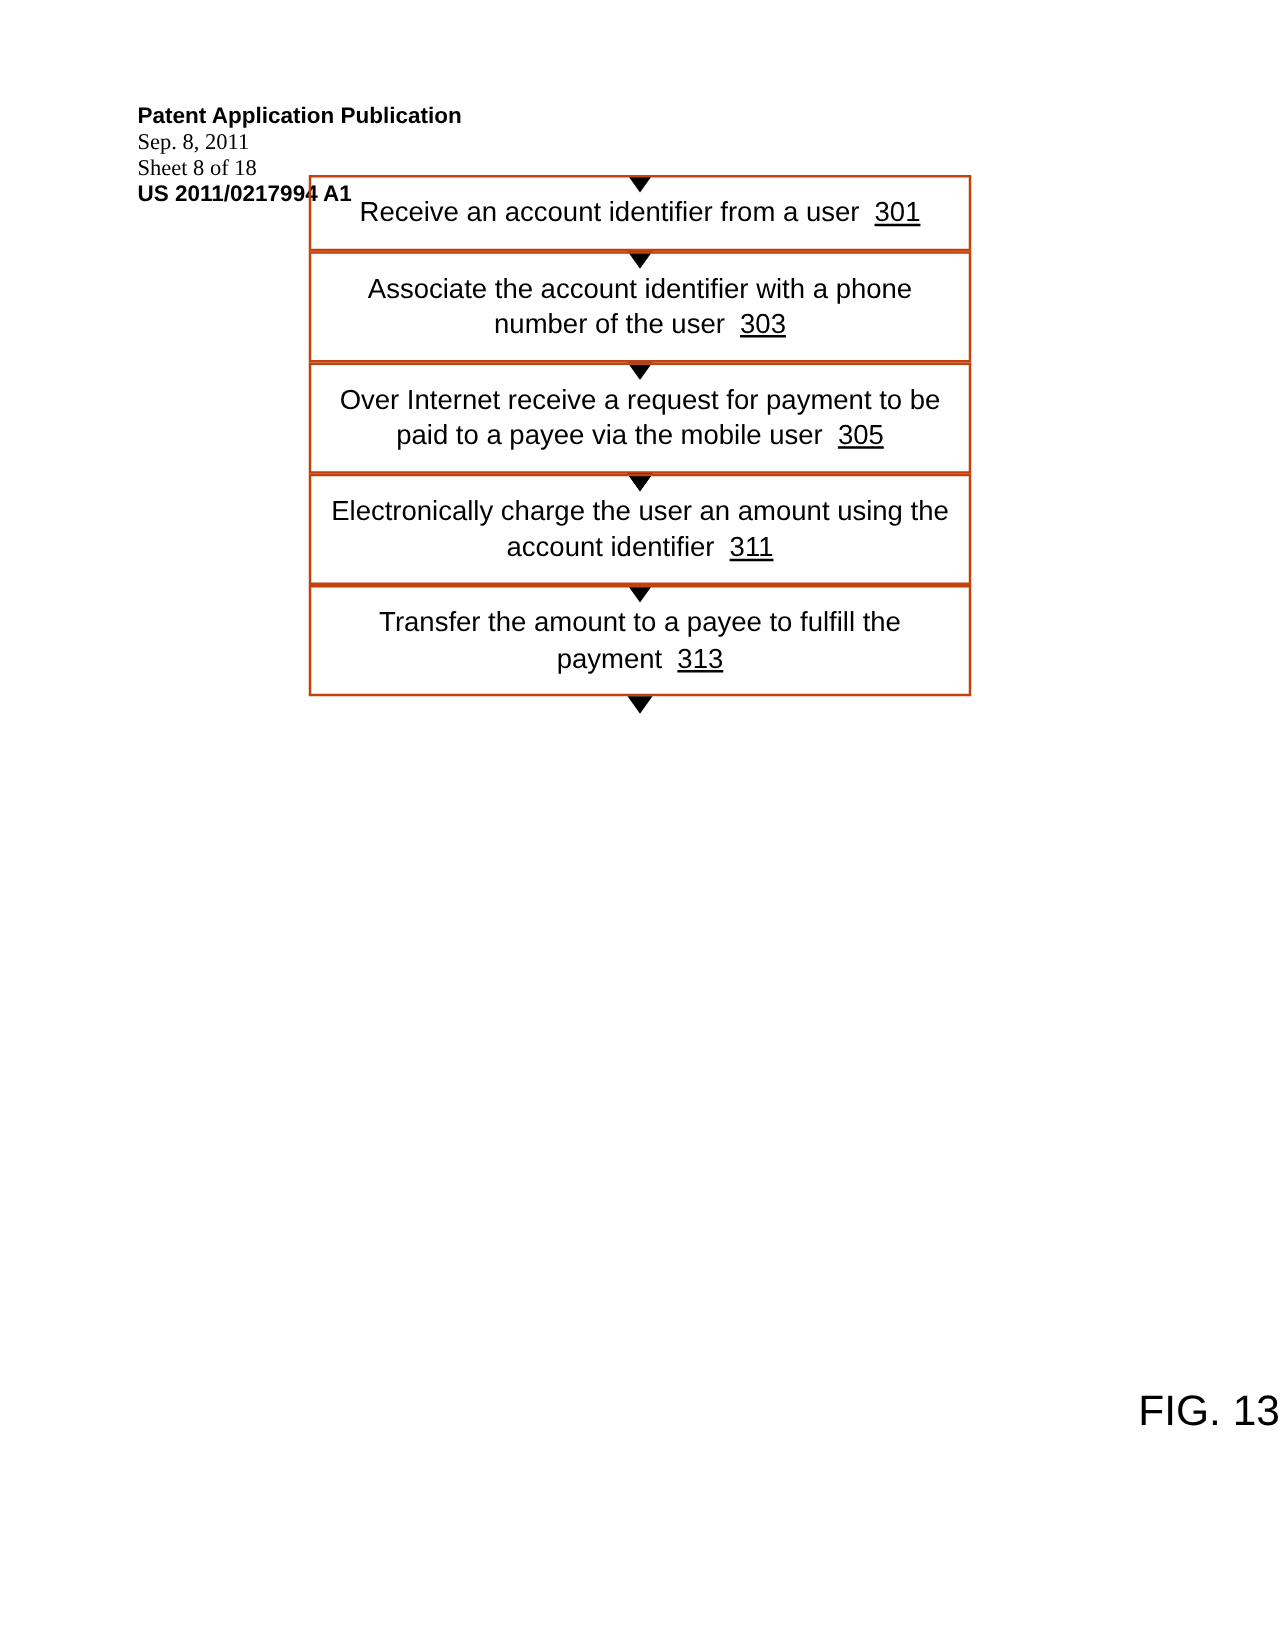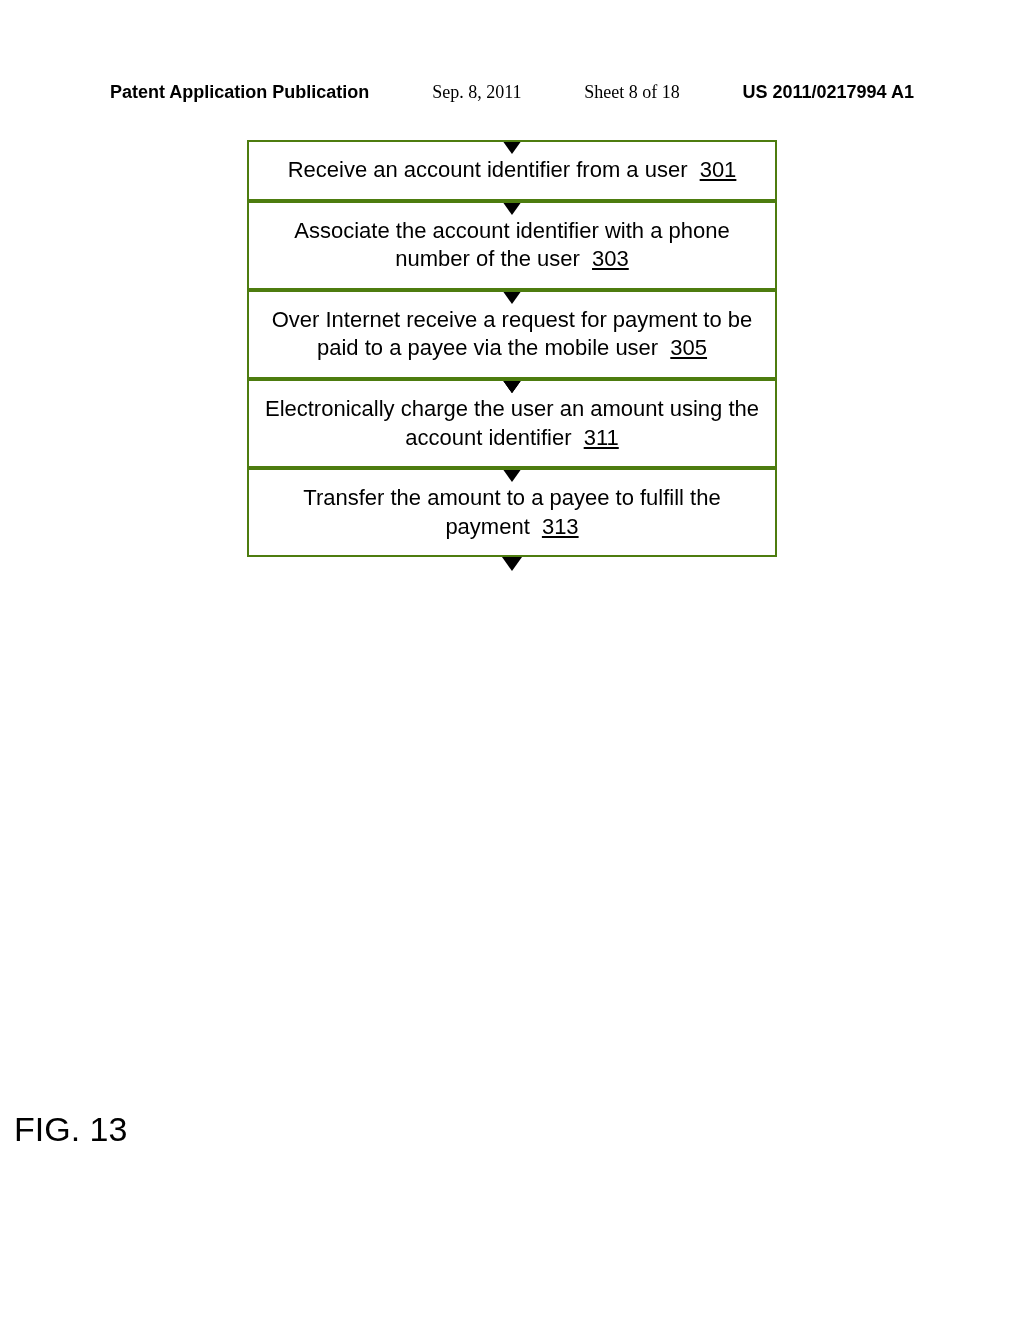--- a/index.html
+++ b/index.html
@@ -17,20 +17,21 @@
     box-sizing: border-box;
   }
   .header {
     position: absolute;
     top: 82px;
     left: 110px;
     right: 110px;
     display: flex;
     justify-content: space-between;
     font-size: 18px;
+    flex-direction: column;
   }
   .header .left {
     font-weight: bold;
   }
   .header .mid {
     font-weight: normal;
     font-family: Liberation Serif, serif;
   }
   .header .right {
     font-weight: bold;
@@ -39,21 +40,21 @@
     position: absolute;
     top: 140px;
     left: 50%;
     transform: translateX(-50%);
     width: 560px;
     display: flex;
     flex-direction: column;
     align-items: center;
   }
   .step {
-    border: 2px solid #4d7c0f;
+    border: 2px solid #c2410c;
     width: 530px;
     padding: 14px 12px;
     text-align: center;
     font-size: 22px;
     line-height: 1.3;
     box-sizing: border-box;
     margin: 0;
   }
   .step .refno {
     text-decoration: underline;
@@ -73,23 +74,23 @@
   .arrow .head {
     width: 0;
     height: 0;
     border-left: 10px solid transparent;
     border-right: 10px solid transparent;
     border-top: 14px solid #000;
   }
   .figlabel {
     position: absolute;
     top: 1110px;
-    left: 14px;
+    left: 4px;
     right: 0;
-    text-align: left;
+    text-align: right;
     font-size: 34px;
   }
 </style>
 </head>
 <body>
 
 <div class="page">
 
   <div class="header">
     <span class="left">Patent Application Publication</span>

